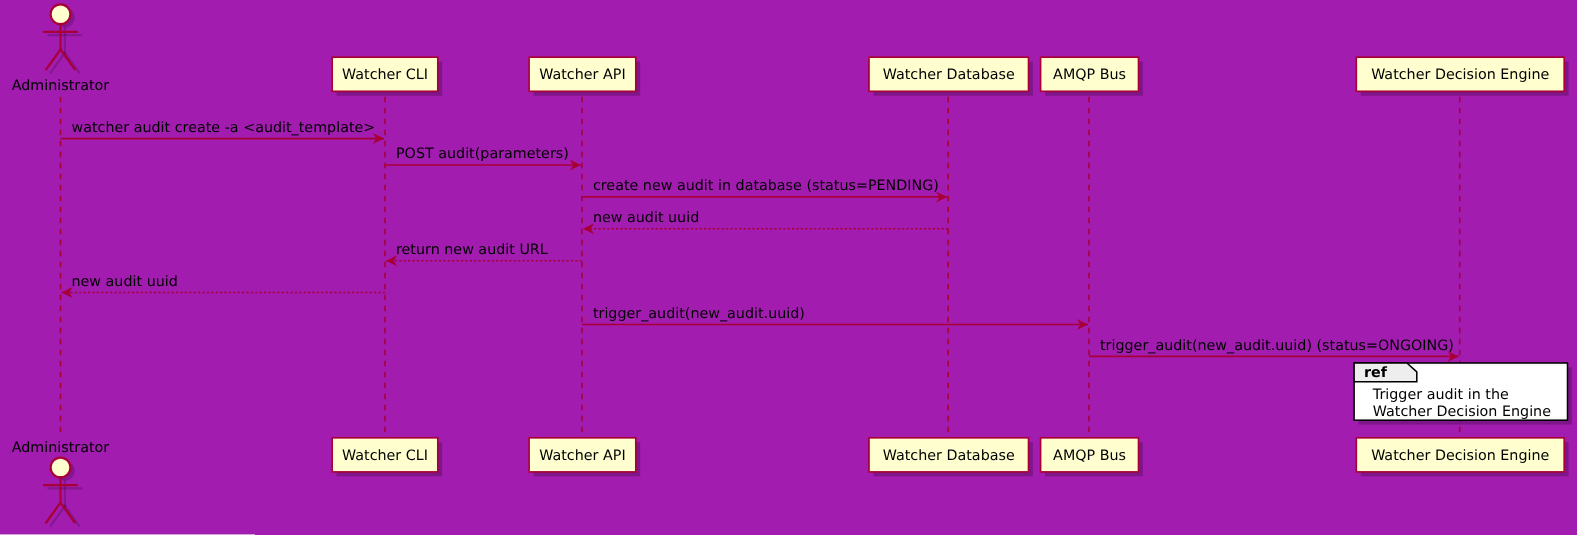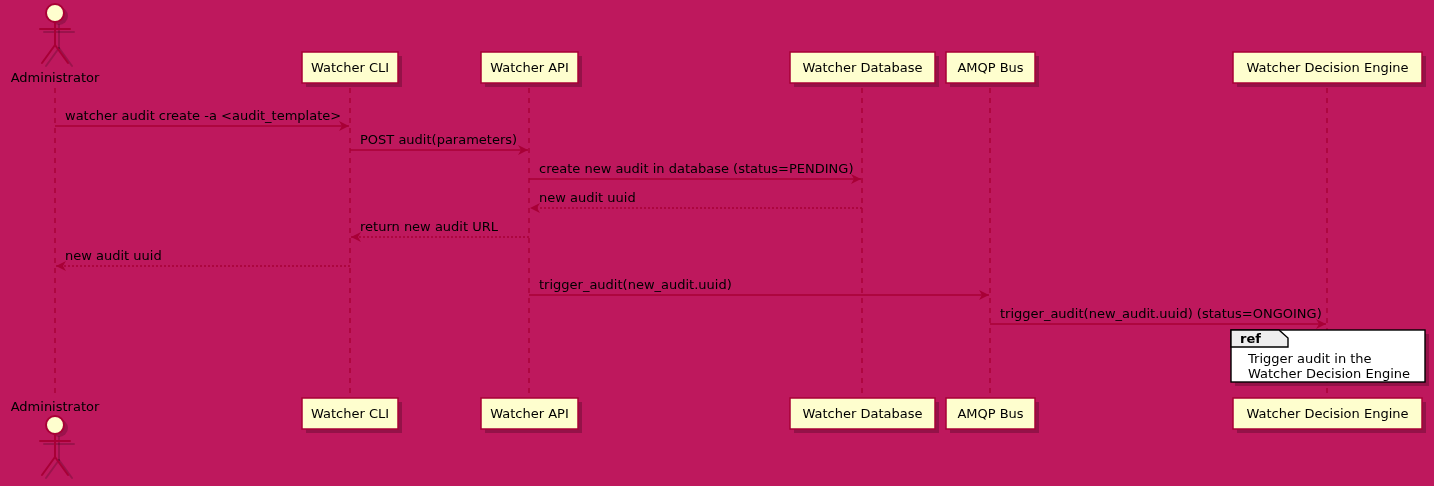--- a/index.html
+++ b/index.html
@@ -9,21 +9,21 @@
     background: #FFFFFF;
   }
   body {
     font-family: "DejaVu Sans", sans-serif;
   }
   #diagram-root {
     position: relative;
     width: 1434px;
     height: 486px;
     overflow: hidden;
-    background: #be185d;
+    background: #a21caf;
   }
   svg.diagram-canvas {
     position: absolute;
     left: 0;
     top: 0;
     width: 1434px;
     height: 486px;
     display: block;
   }
   .participant-box-rect {

